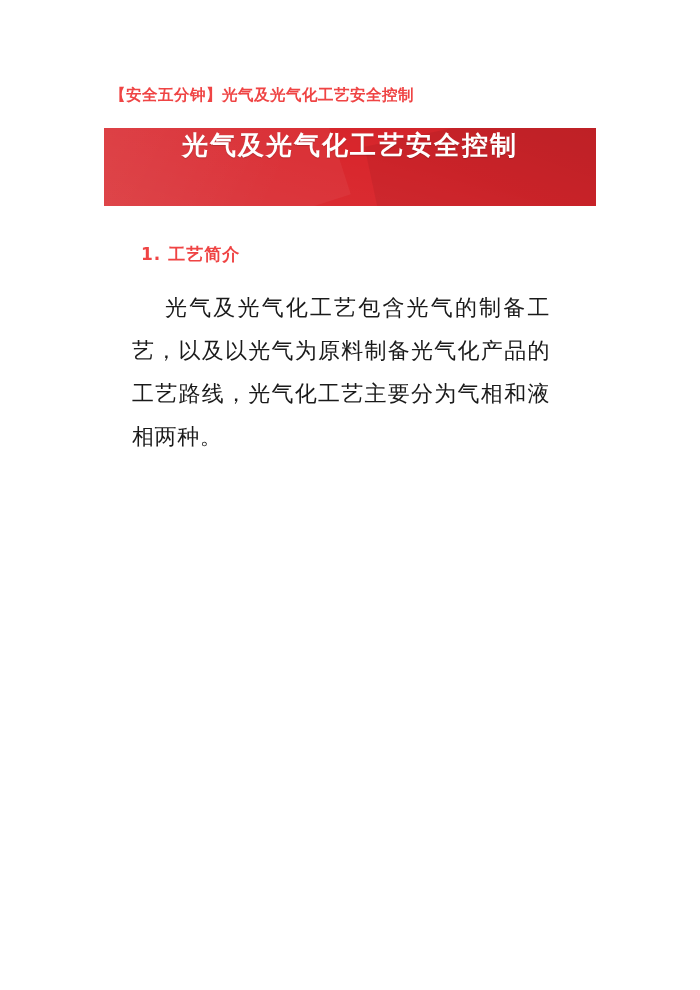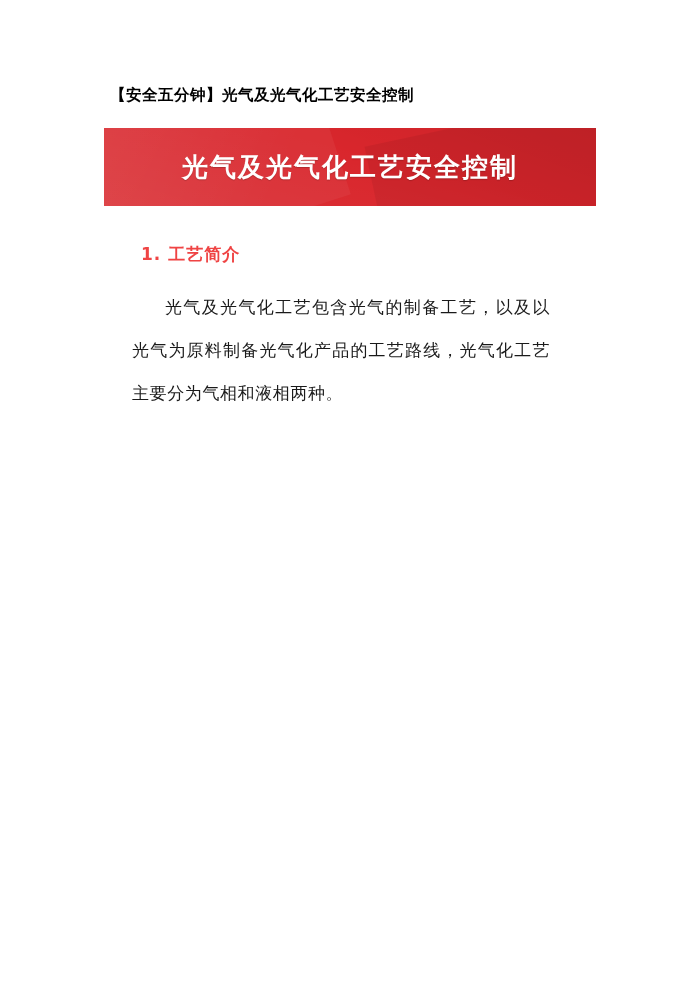--- a/index.html
+++ b/index.html
@@ -24,37 +24,37 @@
   }
 
   .doc-title {
     position: absolute;
     left: 110px;
     top: 85px;
     font-family: "DejaVu Sans", sans-serif;
     font-size: 15.5px;
     font-weight: bold;
     letter-spacing: 0.5px;
-    color: #000000;
+    color: #ef4444;
     white-space: nowrap;
   }
 
   .banner {
     position: absolute;
     left: 104px;
     top: 128px;
     width: 492px;
     height: 78px;
     background: #d9262c;
     background-image:
       linear-gradient(115deg, rgba(255,255,255,0.06) 0%, rgba(255,255,255,0.00) 38%),
       linear-gradient(200deg, rgba(0,0,0,0.07) 0%, rgba(0,0,0,0.00) 45%),
       linear-gradient(15deg, rgba(255,255,255,0.05) 0%, rgba(255,255,255,0.00) 60%);
     display: flex;
-    align-items: center;
+    align-items: flex-start;
     justify-content: center;
     overflow: hidden;
   }
   .banner::before {
     content: "";
     position: absolute;
     left: -30px;
     top: -40px;
     width: 260px;
     height: 150px;
@@ -94,21 +94,21 @@
     letter-spacing: 1px;
     white-space: nowrap;
   }
 
   .body-text {
     position: absolute;
     left: 132px;
     top: 286px;
     width: 418px;
     font-family: "Liberation Serif", serif;
-    font-size: 17px;
+    font-size: 22px;
     line-height: 43px;
     color: #1a1a1a;
     text-indent: 33px;
     text-align: justify;
     letter-spacing: 0.6px;
   }
 </style>
 </head>
 <body>
 

